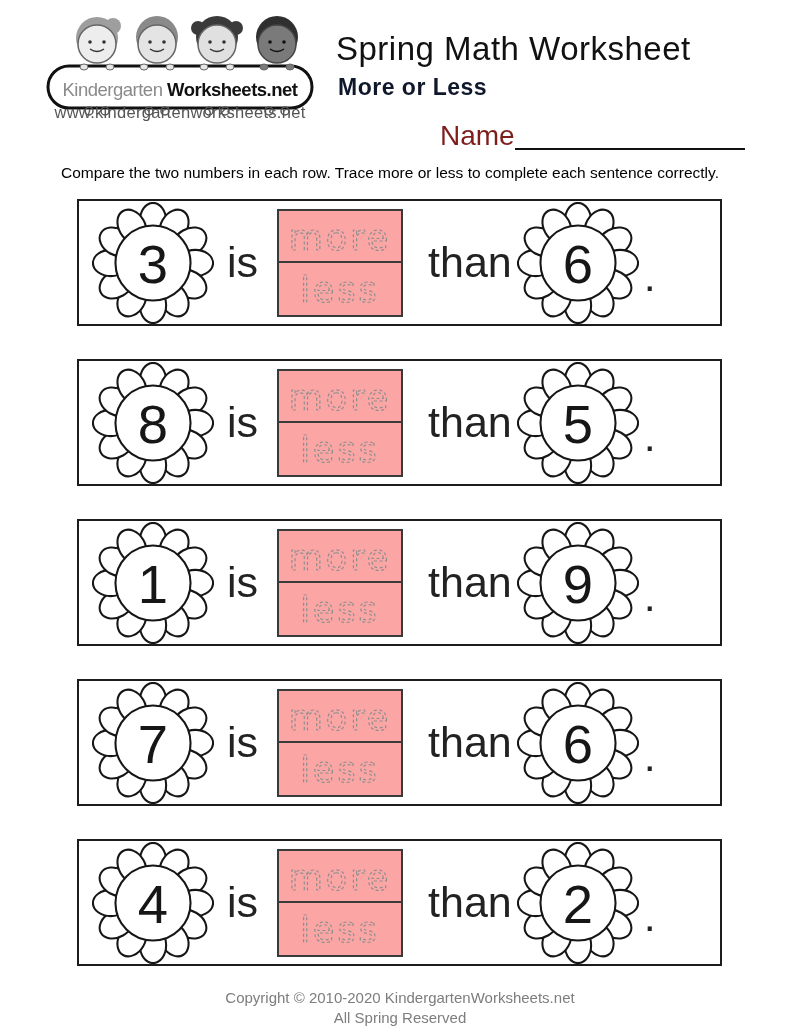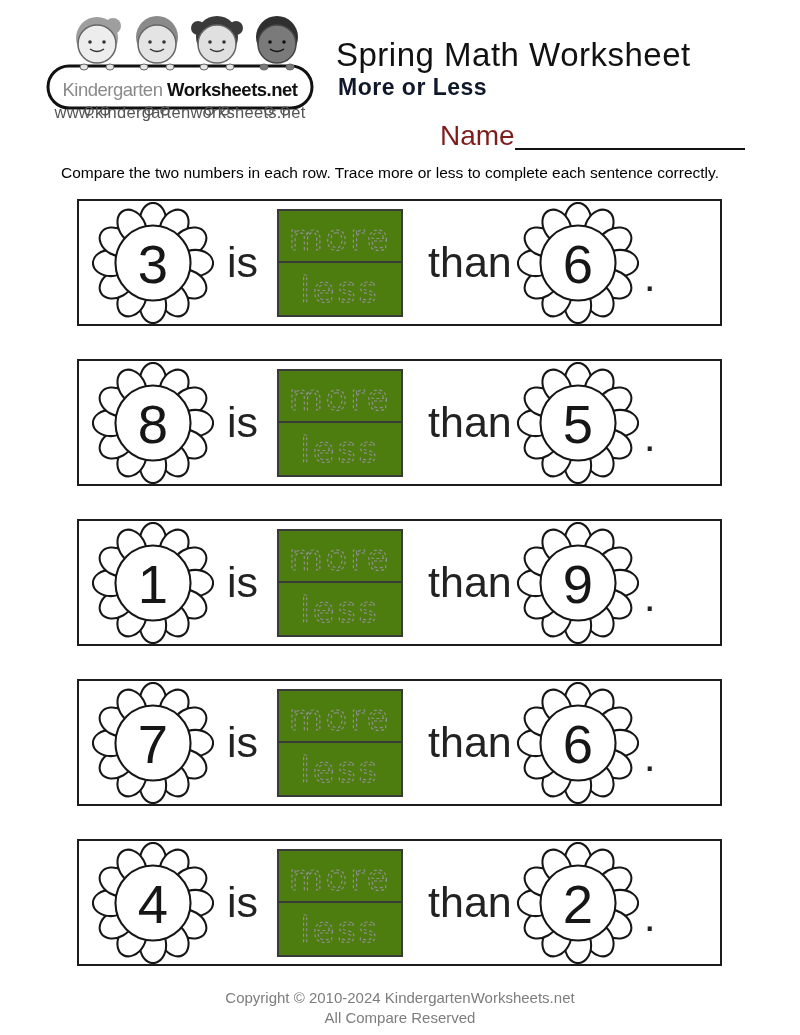--- a/index.html
+++ b/index.html
@@ -4,21 +4,21 @@
 <style>
   html,body{margin:0;padding:0;}
   body{
     width:800px;height:1035px;background:#ffffff;
     font-family:"Liberation Sans",sans-serif;color:#1a1a1a;overflow:hidden;
   }
   .header{position:relative;height:199px;}
   .logo-svg{position:absolute;left:45px;top:16px;}
   .site-url{position:absolute;left:45px;top:103px;width:270px;text-align:center;
     font-size:16.5px;color:#555;letter-spacing:.3px;}
-  .title{position:absolute;left:336px;top:36px;font-size:33px;font-weight:400;
+  .title{position:absolute;left:336px;top:30px;font-size:33px;font-weight:400;
     letter-spacing:.5px;color:#111;}
   .subtitle{position:absolute;left:338px;top:74px;font-size:23px;font-weight:700;
     letter-spacing:.5px;color:#0f172a;}
   .name-row{position:absolute;left:440px;top:114px;width:305px;height:36px;
     display:flex;align-items:flex-end;}
   .name-label{font-size:28px;color:#7f1d1d;line-height:1;}
   .name-underline{flex:1;border-bottom:2px solid #111;height:26px;}
   .instructions{position:absolute;left:0;top:164px;width:780px;text-align:center;
     font-size:15.5px;color:#000;}
   .rows{margin:0 78px 0 77px;}
@@ -28,21 +28,21 @@
   .flower{width:122px;height:122px;flex:0 0 auto;}
   .flower-left{margin-left:13px;}
   .flower-right{margin-left:5px;}
   .flower-num{font-family:"Liberation Sans",sans-serif;font-size:58px;fill:#161616;
     text-anchor:middle;}
   .word{font-size:43px;color:#222;line-height:1;}
   .word-is{margin-left:13px;}
   .word-than{margin-left:25px;}
   .period{font-size:43px;color:#222;margin-left:5px;transform:translateY(14px);}
   .trace-box{width:126px;height:108px;box-sizing:border-box;border:2px solid #3a3a3a;
-    margin-left:19px;background:#4d7c0f;flex:0 0 auto;}
+    margin-left:19px;background:#fca5a5;flex:0 0 auto;}
   .trace-cell{display:block;width:122px;height:50px;}
   .trace-cell-top{border-bottom:2px solid #3a3a3a;}
   .trace-word{font-family:"DejaVu Sans",sans-serif;font-size:35px;fill:none;
     stroke:#8f8f8f;stroke-width:1.2;stroke-dasharray:3 2.5;letter-spacing:3px;
     text-anchor:middle;}
   .footer{margin-top:22px;text-align:center;font-size:15px;color:#7d7d7d;line-height:1.35;}
   .logo-badge-text{font-size:18.5px;letter-spacing:-0.5px;}
   .logo-badge-gray{fill:#8a8a8a;}
   .logo-badge-black{fill:#111;font-weight:bold;}
 </style>
@@ -251,15 +251,15 @@
     <svg class="flower flower-right" viewBox="0 0 130 130">
       <use href="#flower-shape"></use>
       <text class="flower-num" x="65" y="86">2</text>
     </svg>
     <span class="period">.</span>
   </div>
 
 </div>
 
 <div class="footer">
-  <div>Copyright © 2010-2024 KindergartenWorksheets.net</div>
-  <div>All Compare Reserved</div>
+  <div>Copyright © 2010-2020 KindergartenWorksheets.net</div>
+  <div>All Spring Reserved</div>
 </div>
 
 </body></html>

